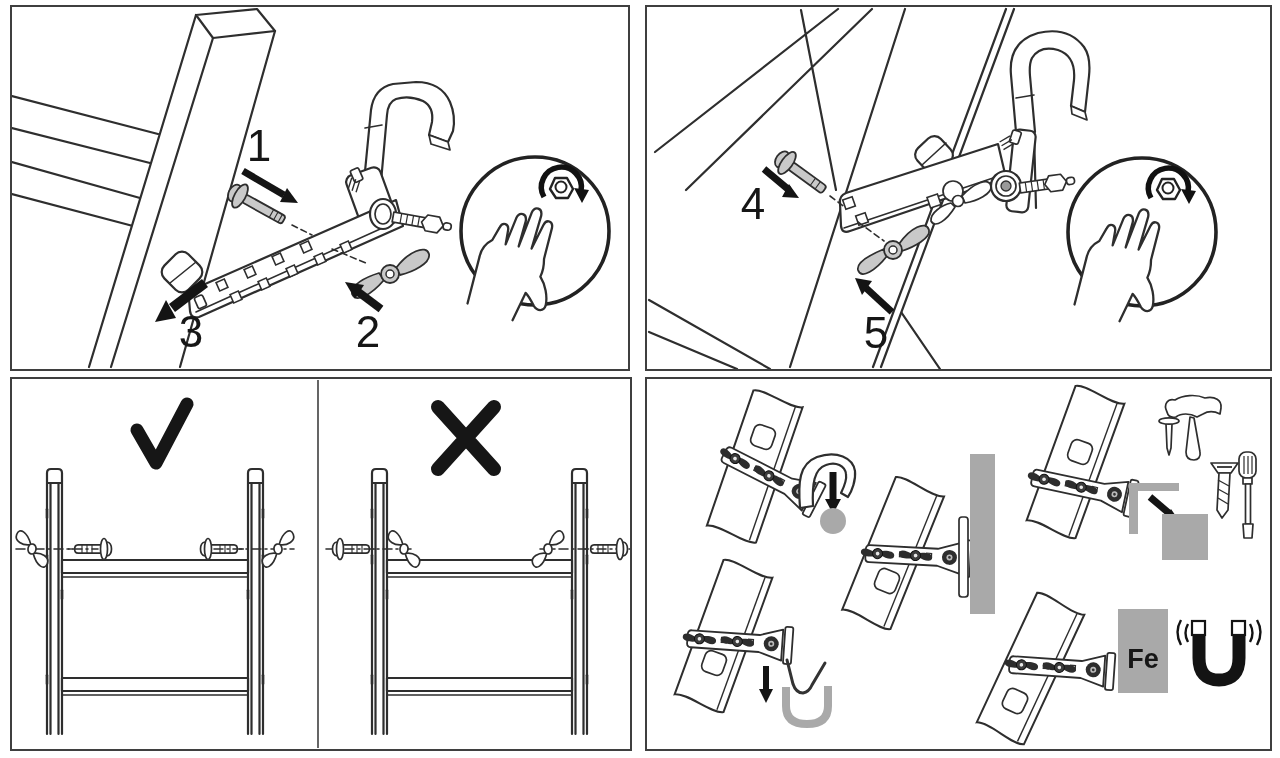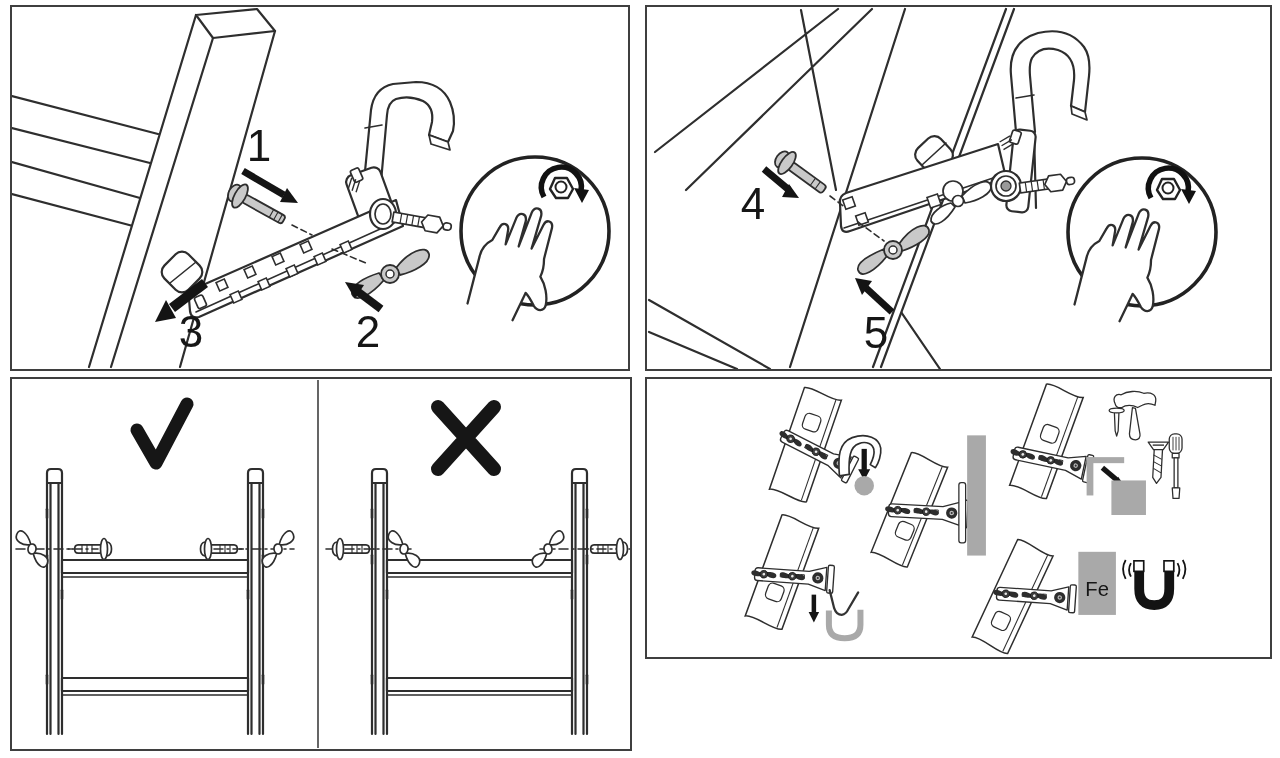--- a/index.html
+++ b/index.html
@@ -2,21 +2,21 @@
 <html><head>
 <meta charset="utf-8">
 <style>
   html,body{margin:0;padding:0;background:#fff;}
   #canvas{position:relative;width:1280px;height:758px;background:#fff;overflow:hidden;
           font-family:"Liberation Sans",sans-serif;}
   .panel{position:absolute;border:2px solid #3f3f3f;background:#fff;box-sizing:border-box;}
   #panel1{left:10px;top:5px;width:620px;height:366px;}
   #panel2{left:645px;top:5px;width:627px;height:366px;}
   #panel3{left:10px;top:377px;width:622px;height:374px;}
-  #panel4{left:645px;top:377px;width:627px;height:282px;}
+  #panel4{left:645px;top:377px;width:627px;height:374px;font-weight:bold;}
   svg{display:block;width:100%;height:100%;}
   svg text{font-family:"Liberation Sans",sans-serif;fill:#161616;}
   .ln{stroke:#2e2e2e;stroke-width:2.2;fill:none;stroke-linecap:round;stroke-linejoin:round;}
   .lnt{stroke:#2e2e2e;stroke-width:1.6;fill:none;stroke-linecap:round;}
   .wht{fill:#ffffff;stroke:#2e2e2e;stroke-width:2.2;stroke-linejoin:round;}
   .whts{fill:#ffffff;stroke:#2e2e2e;stroke-width:1.7;stroke-linejoin:round;}
   .gry{fill:#c9c9c9;stroke:#2e2e2e;stroke-width:1.8;stroke-linejoin:round;}
   .blk{fill:#141414;stroke:none;}
   .albl{font-size:44px;}
 </style>

